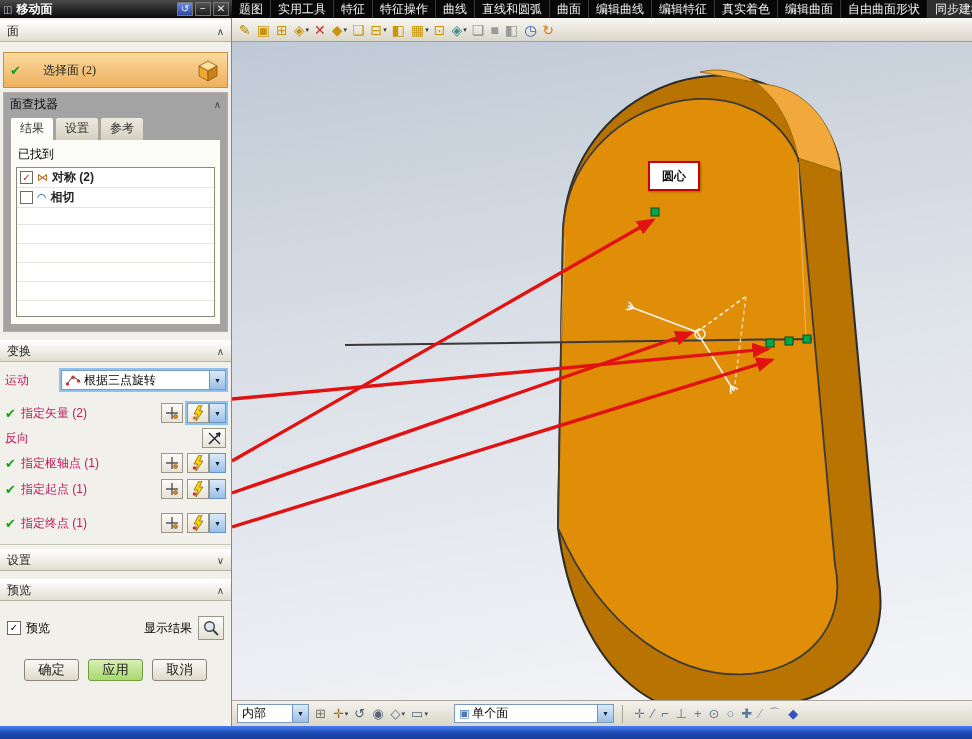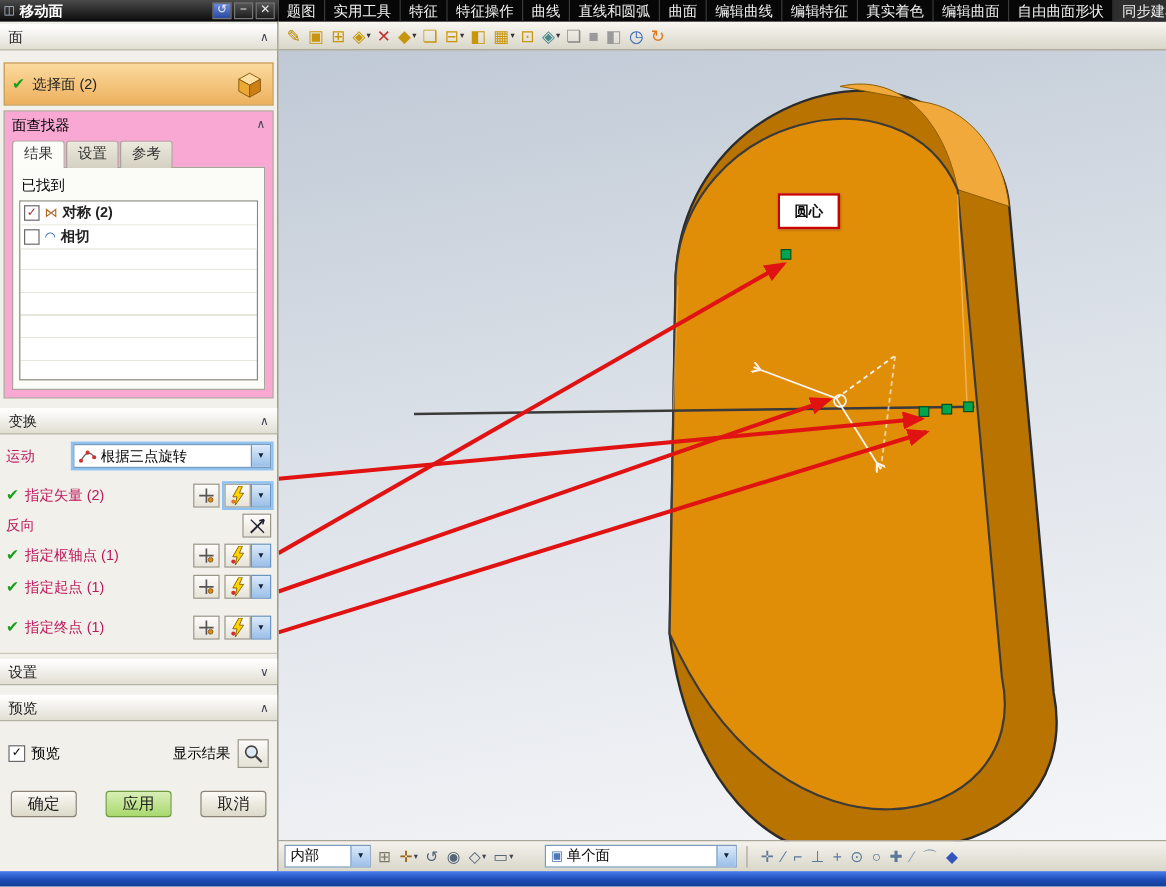--- a/index.html
+++ b/index.html
@@ -28,24 +28,24 @@
   .viewport{position:absolute;left:232px;top:42px;width:740px;height:684px;background:linear-gradient(170deg,#bfc9d5 0%,#dde2e9 45%,#f6f7f9 100%);}
   .vsvg{position:absolute;inset:0;width:100%;height:100%;}
   .tooltip{position:absolute;left:416px;top:119px;width:48px;height:26px;background:#fff;border:2px solid #c90000;display:flex;align-items:center;justify-content:center;font-weight:bold;color:#111;box-shadow:1px 1px 2px rgba(0,0,0,.3);}
 
   
   .dialog{position:absolute;left:0;top:18px;width:232px;height:708px;background:#f1f0ea;border-right:1px solid #8a887c;box-sizing:border-box;z-index:5;}
   .sec-h{height:20px;margin-top:2px;background:linear-gradient(#ffffff,#e1ded2);border-top:1px solid #fff;border-bottom:1px solid #b5b2a4;display:flex;align-items:center;padding:0 7px;color:#222;cursor:pointer;}
   .sec-h .chev{margin-left:auto;color:#445;font-size:10px;}
   .chk{color:#18a018;font-weight:bold;font-size:13px;}
   .sel-face{height:36px;margin:10px 3px 0;background:linear-gradient(#fbda9e,#edb05e);border:1px solid #c7923e;display:flex;align-items:center;padding:0 6px;box-sizing:border-box;cursor:pointer;}
-  .sel-face .lbl{margin-left:6px;color:#222;}
+  .sel-face .lbl{margin-left:22px;color:#222;font-family:Liberation Serif, serif;}
   .sel-face svg{margin-left:auto;}
 
-  .groupbox{margin:4px 3px 0;border:1px solid #b3b0a2;background:#f9a8d4;padding-bottom:6px;}
+  .groupbox{margin:4px 3px 0;border:1px solid #b3b0a2;background:#a3a3a3;padding-bottom:6px;}
   .gb-h{display:flex;align-items:center;padding:3px 6px 1px;cursor:pointer;}
   .gb-h .chev{margin-left:auto;color:#445;font-size:10px;}
   .tabs{display:flex;padding:3px 0 0 6px;}
   .tab{padding:2px 9px 3px;border:1px solid #a9a699;border-bottom:none;background:linear-gradient(#eceade,#d4d1c2);border-radius:3px 3px 0 0;margin-right:1px;color:#333;cursor:pointer;}
   .tab.active{background:#fcfcf9;}
   .tabpanel{border:1px solid #a9a699;background:#fbfbf7;margin:-1px 6px 0;padding:5px 5px 7px;}
   .found{margin:1px 0 4px 2px;}
   .finder-list{border:1px solid #8a887c;height:148px;background:#fff repeating-linear-gradient(to bottom,#ffffff 0 18px,#e6e6de 18px 19px);overflow:hidden;}
   .f-row{height:19px;display:flex;align-items:center;padding:0 3px;border-bottom:1px solid #e6e6de;background:#fff;cursor:pointer;}
   .cbx{width:11px;height:11px;border:1px solid #6a6a6a;background:#fff;display:inline-flex;align-items:center;justify-content:center;flex:none;cursor:pointer;}
@@ -76,21 +76,21 @@
   .split{border:none;border-top:1px solid #c9c6b8;margin:8px 0 0;}
   .sec-settings{margin-top:4px;}
   .overflow-row{height:24px;margin-top:6px;}
   .overflow-row .rlbl{width:54px;}
   .sec-preview{margin-top:8px;}
   .preview-row{height:38px;margin-top:8px;padding:0 7px;}
   .cbx.big{width:12px;height:12px;}
   .plbl{margin-left:5px;}
   .show-lbl{margin-left:auto;margin-right:6px;}
   .mag-btn{width:26px;height:24px;border:1px solid #9a978a;background:linear-gradient(#fdfcf9,#e4e1d5);display:flex;align-items:center;justify-content:center;padding:0;cursor:pointer;}
-  .footer{display:flex;justify-content:center;gap:24px;margin-top:12px;}
+  .footer{display:flex;justify-content:center;gap:9px;margin-top:12px;}
   .btn{width:55px;height:22px;border:1px solid #8a8478;border-radius:3px;background:linear-gradient(#fbfaf5,#ddd9ca);display:flex;align-items:center;justify-content:center;color:#222;cursor:pointer;}
   .btn.apply{background:linear-gradient(#d9eeb6,#a9d96e);border-color:#6f9c3f;}
 
   
   .bottombar{position:absolute;left:232px;right:0;bottom:13px;height:26px;background:linear-gradient(#f4f2ec,#d9d6c9);border-top:1px solid #a8a598;display:flex;align-items:center;padding:0 5px;gap:3px;box-sizing:border-box;z-index:4;}
   .bb-dd{height:19px;border:1px solid #7b99bb;background:#fff;display:flex;align-items:center;padding-left:4px;box-sizing:border-box;flex:none;cursor:pointer;}
   .bb-dd.scope{width:72px;align-items:center;}
   .bb-dd.filter{width:160px;margin-left:20px;}
   .bb-dd .ficon{color:#4a7ab5;font-size:11px;margin-right:3px;}
   .bb-icons{display:flex;align-items:center;}

